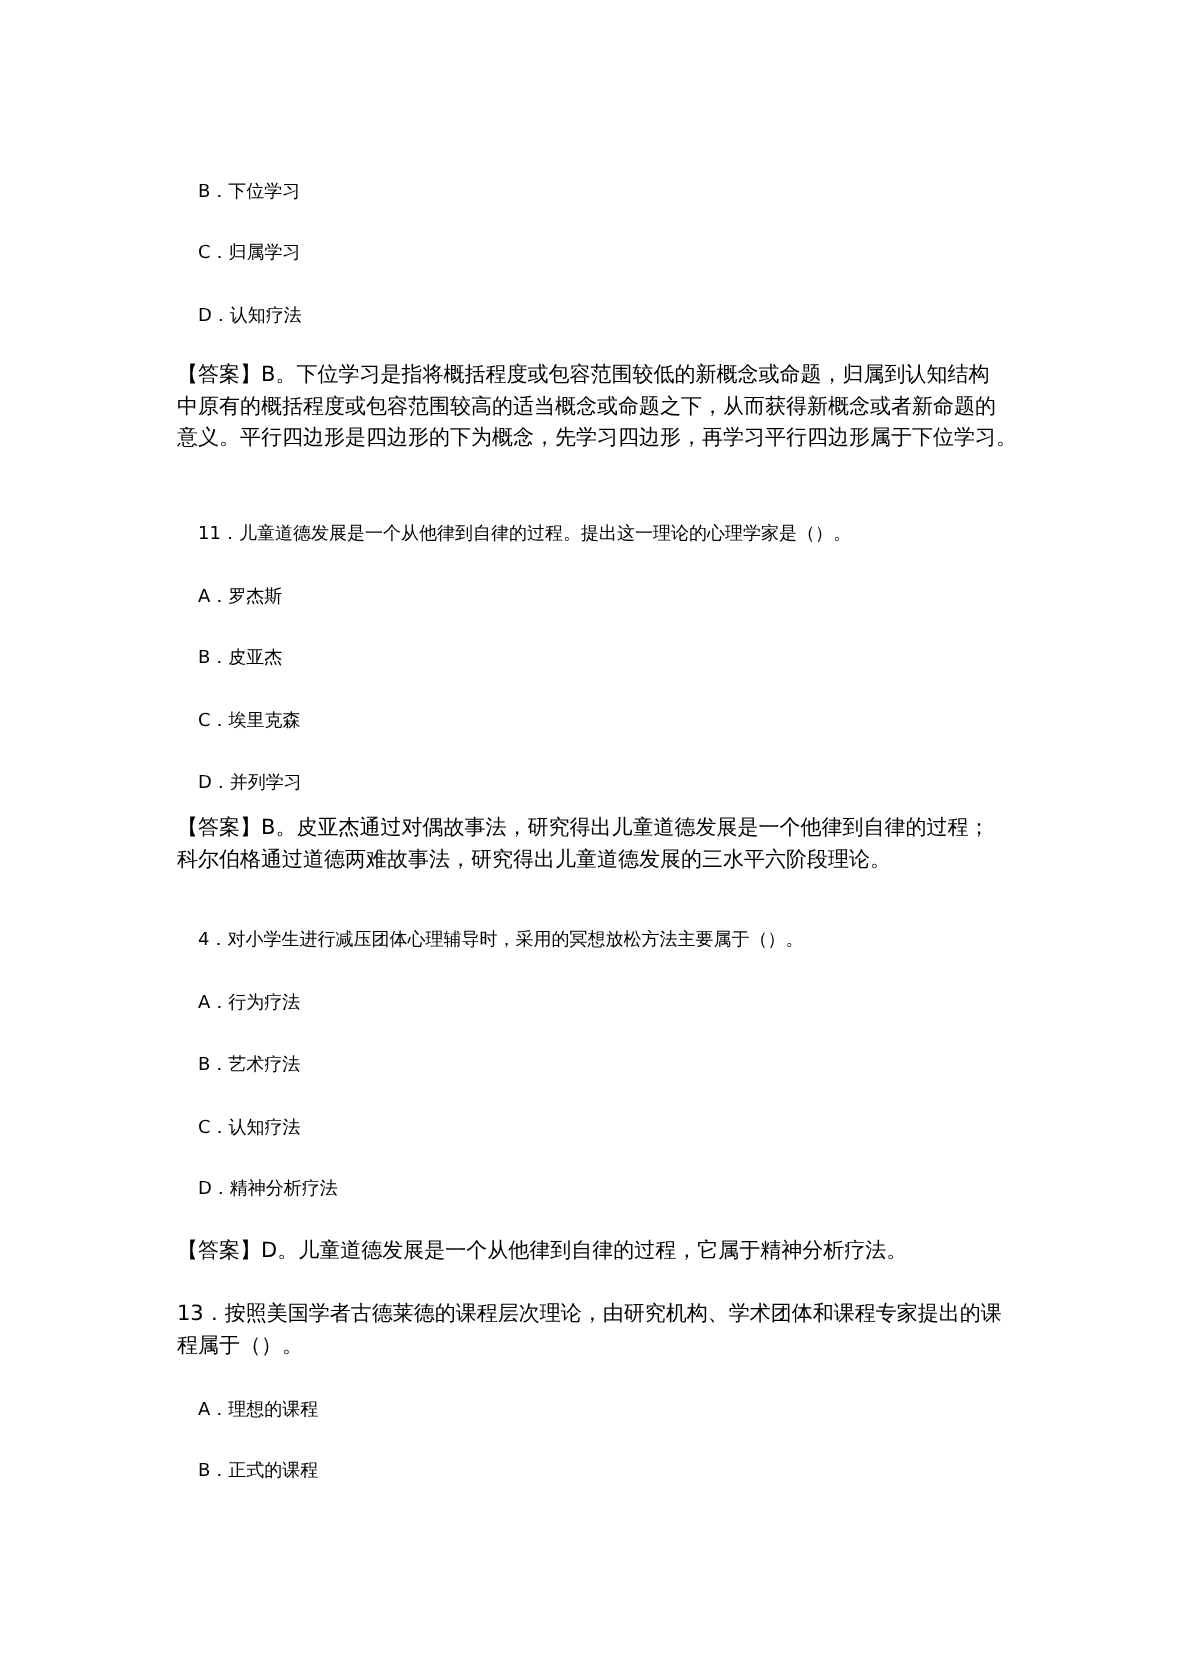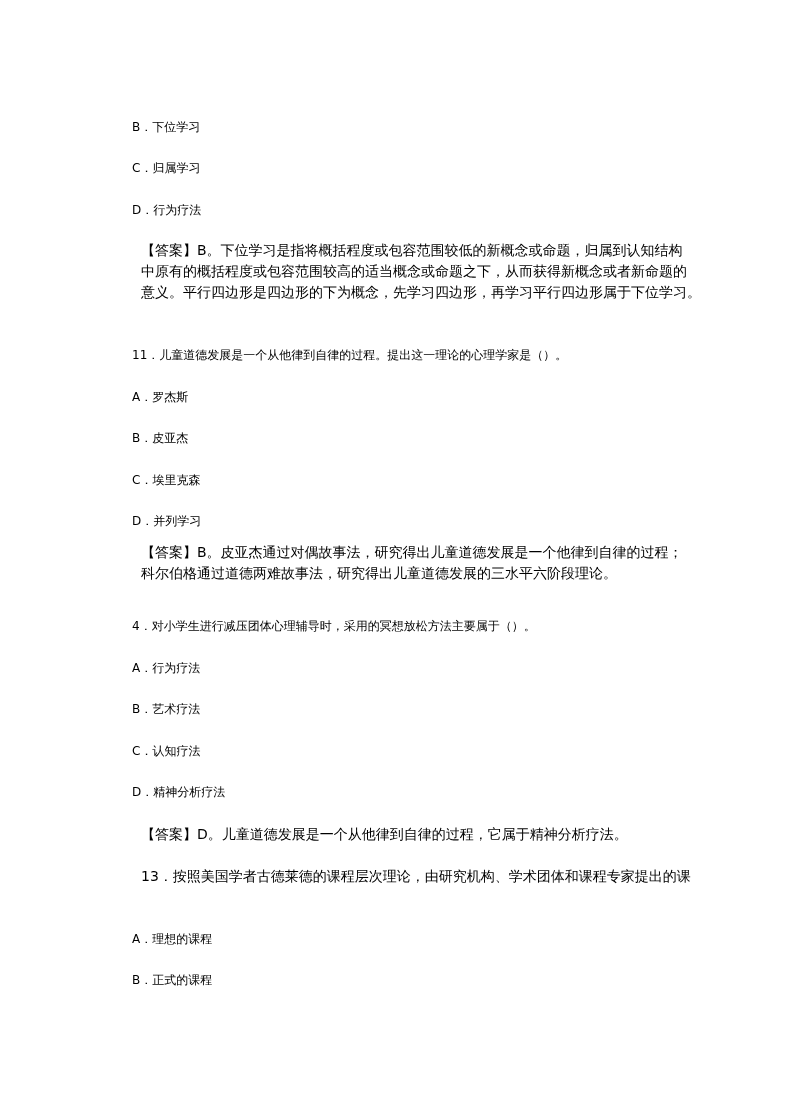--- a/index.html
+++ b/index.html
@@ -6,30 +6,30 @@
     body {
       width: 790px; height: 1119px; position: relative; overflow: hidden;
       font-family: "DejaVu Sans", "Liberation Sans", sans-serif;
       color: #000000;
     }
     .line {
       position: absolute; left: 118px;
       font-size: 12px; line-height: 21px; white-space: nowrap; margin-left: 14px;
     }
     .para { position: absolute; left: 118px; font-size: 14px; line-height: 21px; }
-    .para div { white-space: nowrap; margin-left: 23px; }
+    .para div { white-space: nowrap; }
   </style>
 </head>
 <body>
 
 <div>
 
   <div class="line" style="top:117px">B．下位学习</div>
   <div class="line" style="top:158px">C．归属学习</div>
-  <div class="line" style="top:200px">D．行为疗法</div>
+  <div class="line" style="top:200px">D．认知疗法</div>
   <div class="para" style="top:240px">
     <div>【答案】B。下位学习是指将概括程度或包容范围较低的新概念或命题，归属到认知结构</div>
     <div>中原有的概括程度或包容范围较高的适当概念或命题之下，从而获得新概念或者新命题的</div>
     <div>意义。平行四边形是四边形的下为概念，先学习四边形，再学习平行四边形属于下位学习。</div>
   </div>
 
   <div class="line" style="top:345px">11．儿童道德发展是一个从他律到自律的过程。提出这一理论的心理学家是（）。</div>
   <div class="line" style="top:387px">A．罗杰斯</div>
   <div class="line" style="top:428px">B．皮亚杰</div>
   <div class="line" style="top:470px">C．埃里克森</div>
@@ -43,17 +43,18 @@
   <div class="line" style="top:658px">A．行为疗法</div>
   <div class="line" style="top:699px">B．艺术疗法</div>
   <div class="line" style="top:741px">C．认知疗法</div>
   <div class="line" style="top:782px">D．精神分析疗法</div>
   <div class="para" style="top:824px">
     <div>【答案】D。儿童道德发展是一个从他律到自律的过程，它属于精神分析疗法。</div>
   </div>
 
   <div class="para" style="top:866px">
     <div>13．按照美国学者古德莱德的课程层次理论，由研究机构、学术团体和课程专家提出的课</div>
+    <div>程属于（）。</div>
   </div>
   <div class="line" style="top:929px">A．理想的课程</div>
   <div class="line" style="top:970px">B．正式的课程</div>
 
 </div>
 
 </body></html>

